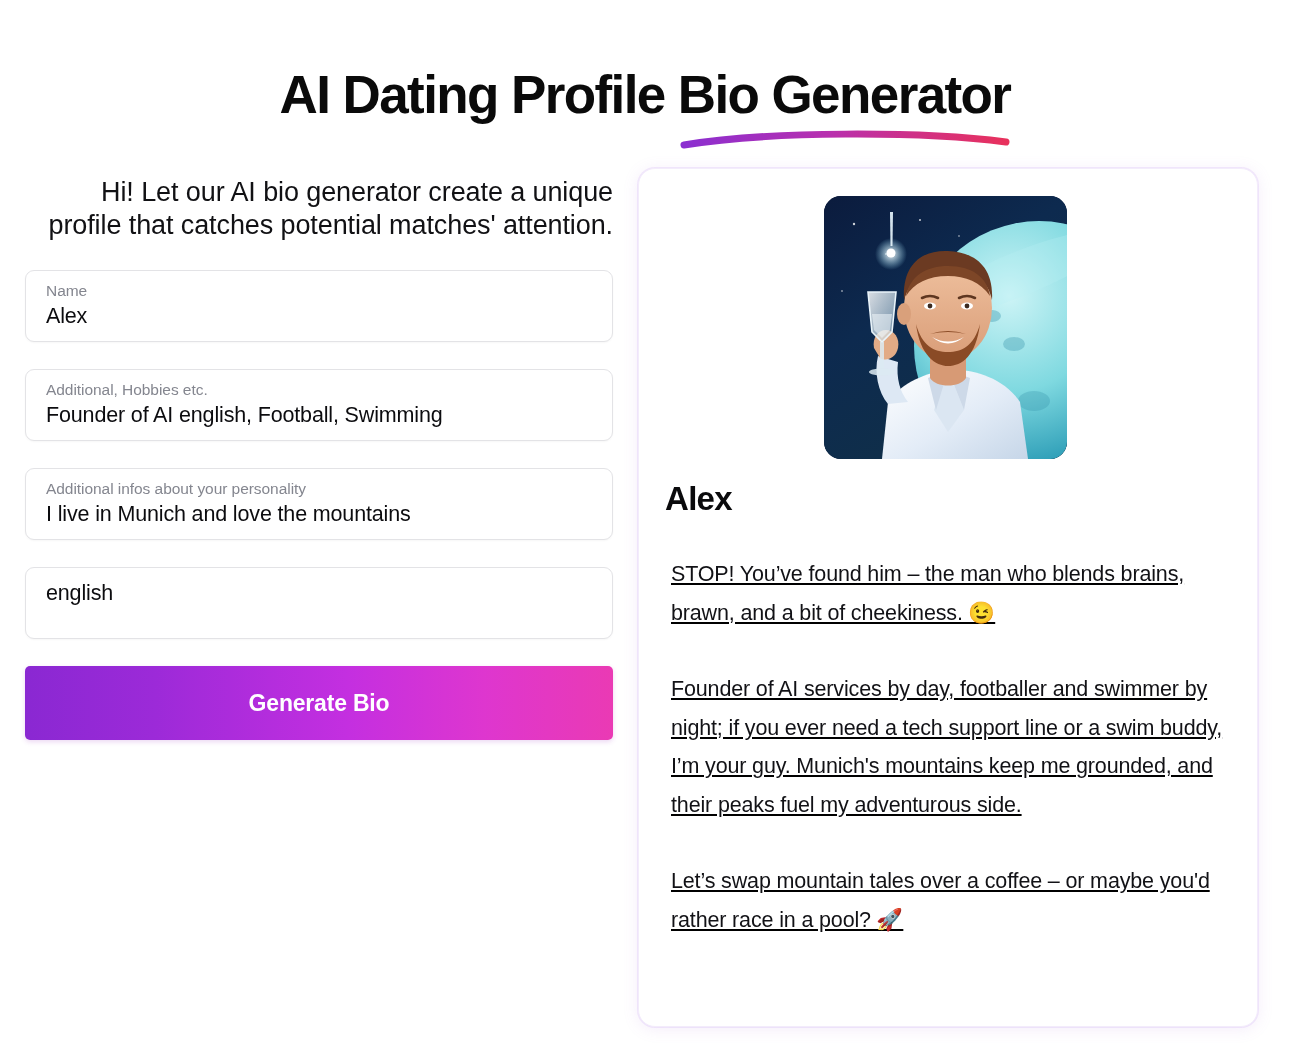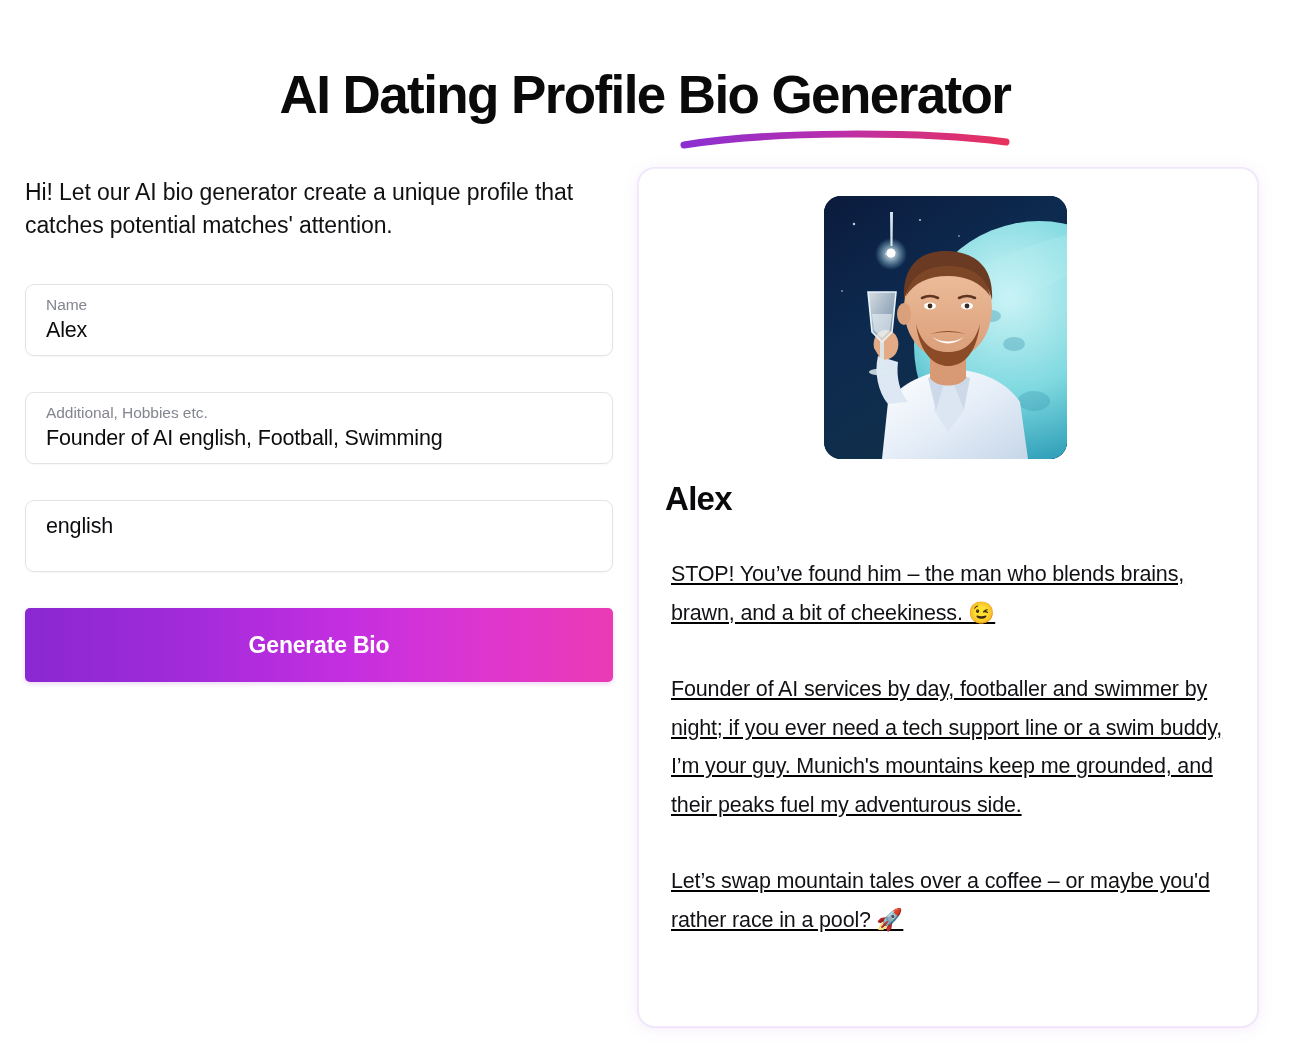--- a/index.html
+++ b/index.html
@@ -48,36 +48,37 @@
   }
 
   
   .left-col {
     position: absolute;
     left: 25px;
     top: 176px;
     width: 588px;
   }
   .intro {
-    font-size: 23px;
+    font-size: 27px;
     line-height: 33px;
     color: #111114;
     letter-spacing: -0.1px;
-    margin-bottom: 42px;
+    margin-bottom: 28px;
+    text-align: right;
   }
 
   .field {
     position: relative;
     width: 588px;
     height: 72px;
     background: #ffffff;
     border: 1px solid #e3e3e6;
     border-radius: 9px;
     box-shadow: 0 1px 2px rgba(16,16,20,0.035);
-    margin-bottom: 36px;
+    margin-bottom: 27px;
     padding: 10px 20px 0 20px;
   }
   .field-label {
     display: block;
     font-size: 15.5px;
     line-height: 20px;
     color: #84868f;
     letter-spacing: -0.05px;
   }
   .field-value {
@@ -186,20 +187,24 @@
     <div class="field">
       <span class="field-label">Name</span>
       <span class="field-value" placeholder="Name">Alex</span>
     </div>
 
     <div class="field">
       <span class="field-label">Additional, Hobbies etc.</span>
       <span class="field-value" placeholder="Occupation, Hobbies etc.">Founder of AI english, Football, Swimming</span>
     </div>
 
+    <div class="field">
+      <span class="field-label">Additional infos about your personality</span>
+      <span class="field-value" placeholder="Additional infos about your personality">I live in Munich and love the mountains</span>
+    </div>
 
     <div class="field">
       <span class="field-value" placeholder="Output Language">english</span>
     </div>
 
     <button class="generate-btn">Generate Bio</button>
   </div>
 
   <div class="result-card">
 

